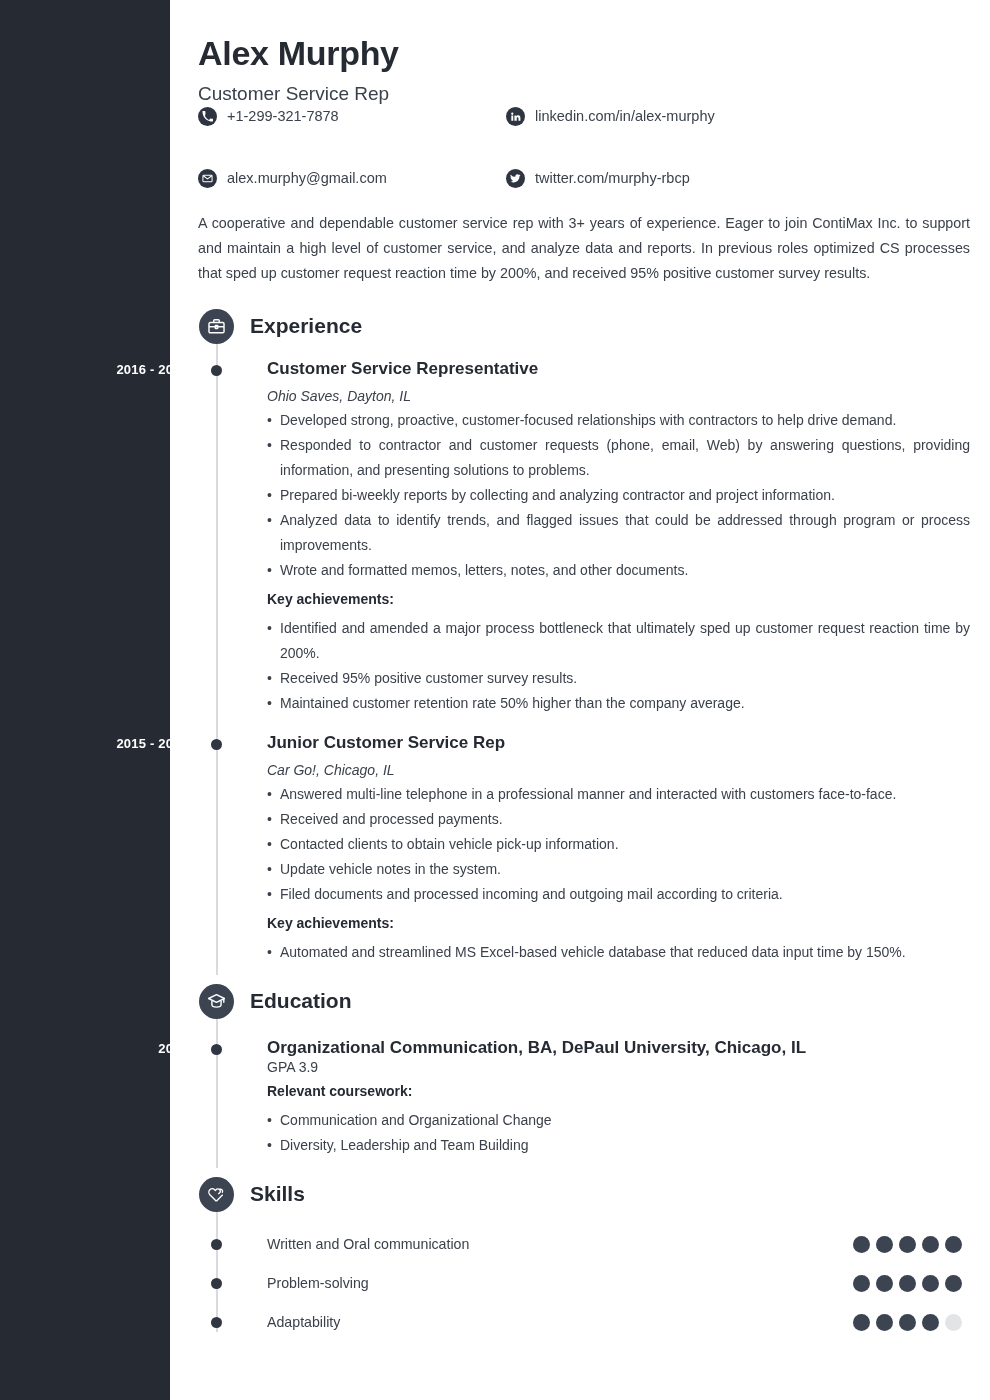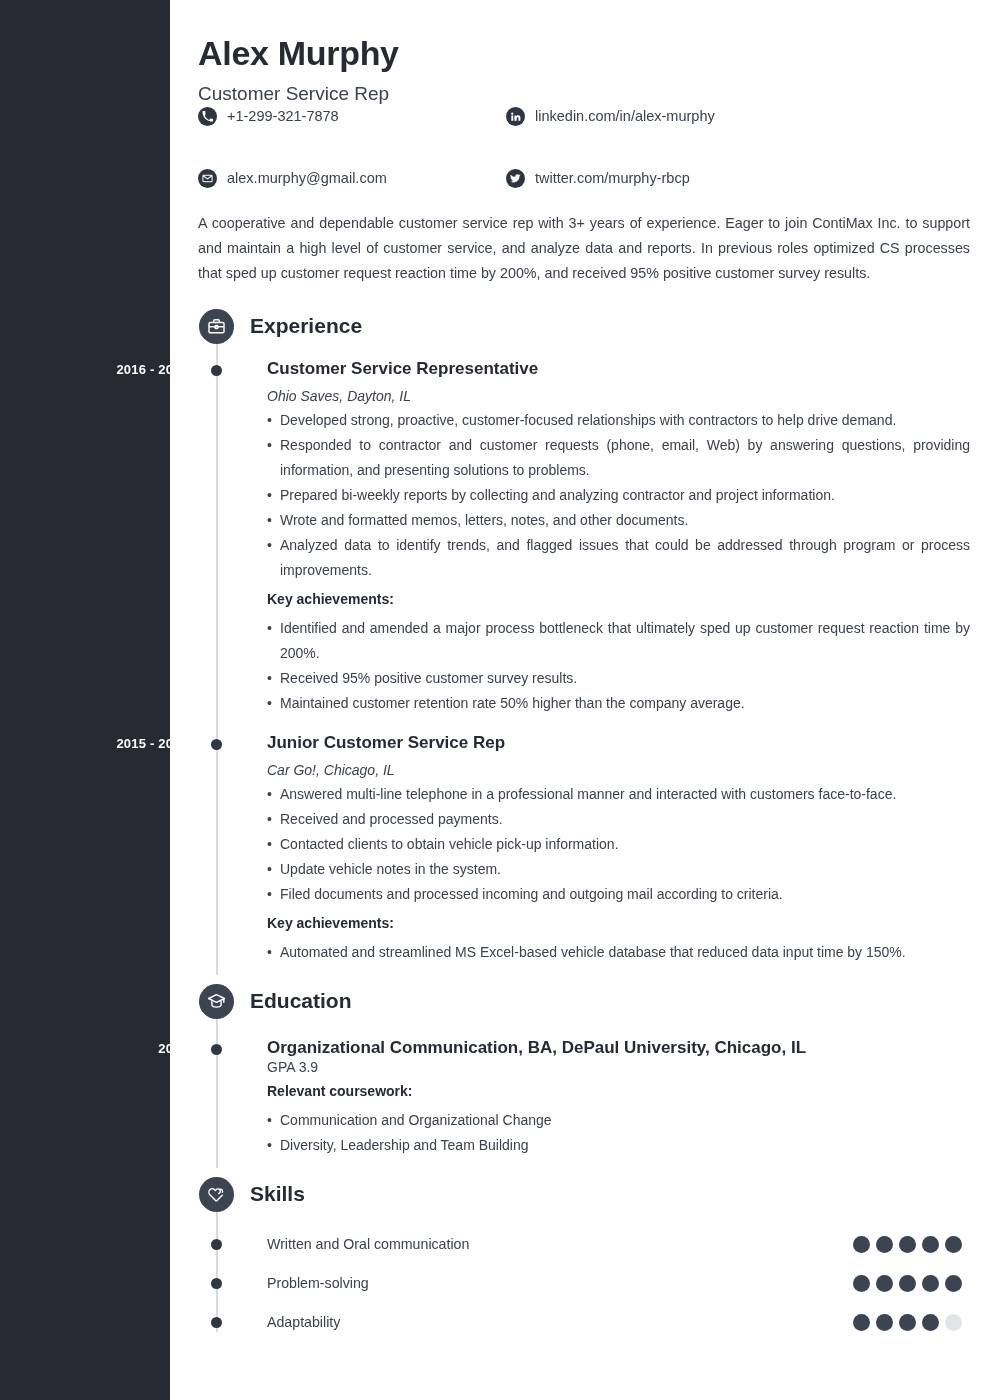--- a/index.html
+++ b/index.html
@@ -303,22 +303,22 @@
 
     <div class="entry" style="margin-top:14px;">
       <span class="entry-dot"></span>
       <span class="entry-date">2016 - 2008</span>
       <div class="entry-title">Customer Service Representative</div>
       <div class="entry-sub">Ohio Saves, Dayton, IL</div>
       <ul class="bullets">
         <li>Developed strong, proactive, customer-focused relationships with contractors to help drive demand.</li>
         <li>Responded to contractor and customer requests (phone, email, Web) by answering questions, providing information, and presenting solutions to problems.</li>
         <li>Prepared bi-weekly reports by collecting and analyzing contractor and project information.</li>
+        <li>Analyzed data to identify trends, and flagged issues that could be addressed through program or process improvements.</li>
         <li>Wrote and formatted memos, letters, notes, and other documents.</li>
-        <li>Analyzed data to identify trends, and flagged issues that could be addressed through program or process improvements.</li>
       </ul>
       <div class="ach-label">Key achievements:</div>
       <ul class="bullets">
         <li>Identified and amended a major process bottleneck that ultimately sped up customer request reaction time by 200%.</li>
         <li>Received 95% positive customer survey results.</li>
         <li>Maintained customer retention rate 50% higher than the company average.</li>
       </ul>
     </div>
 
     <div class="entry" style="margin-top:16px;">

